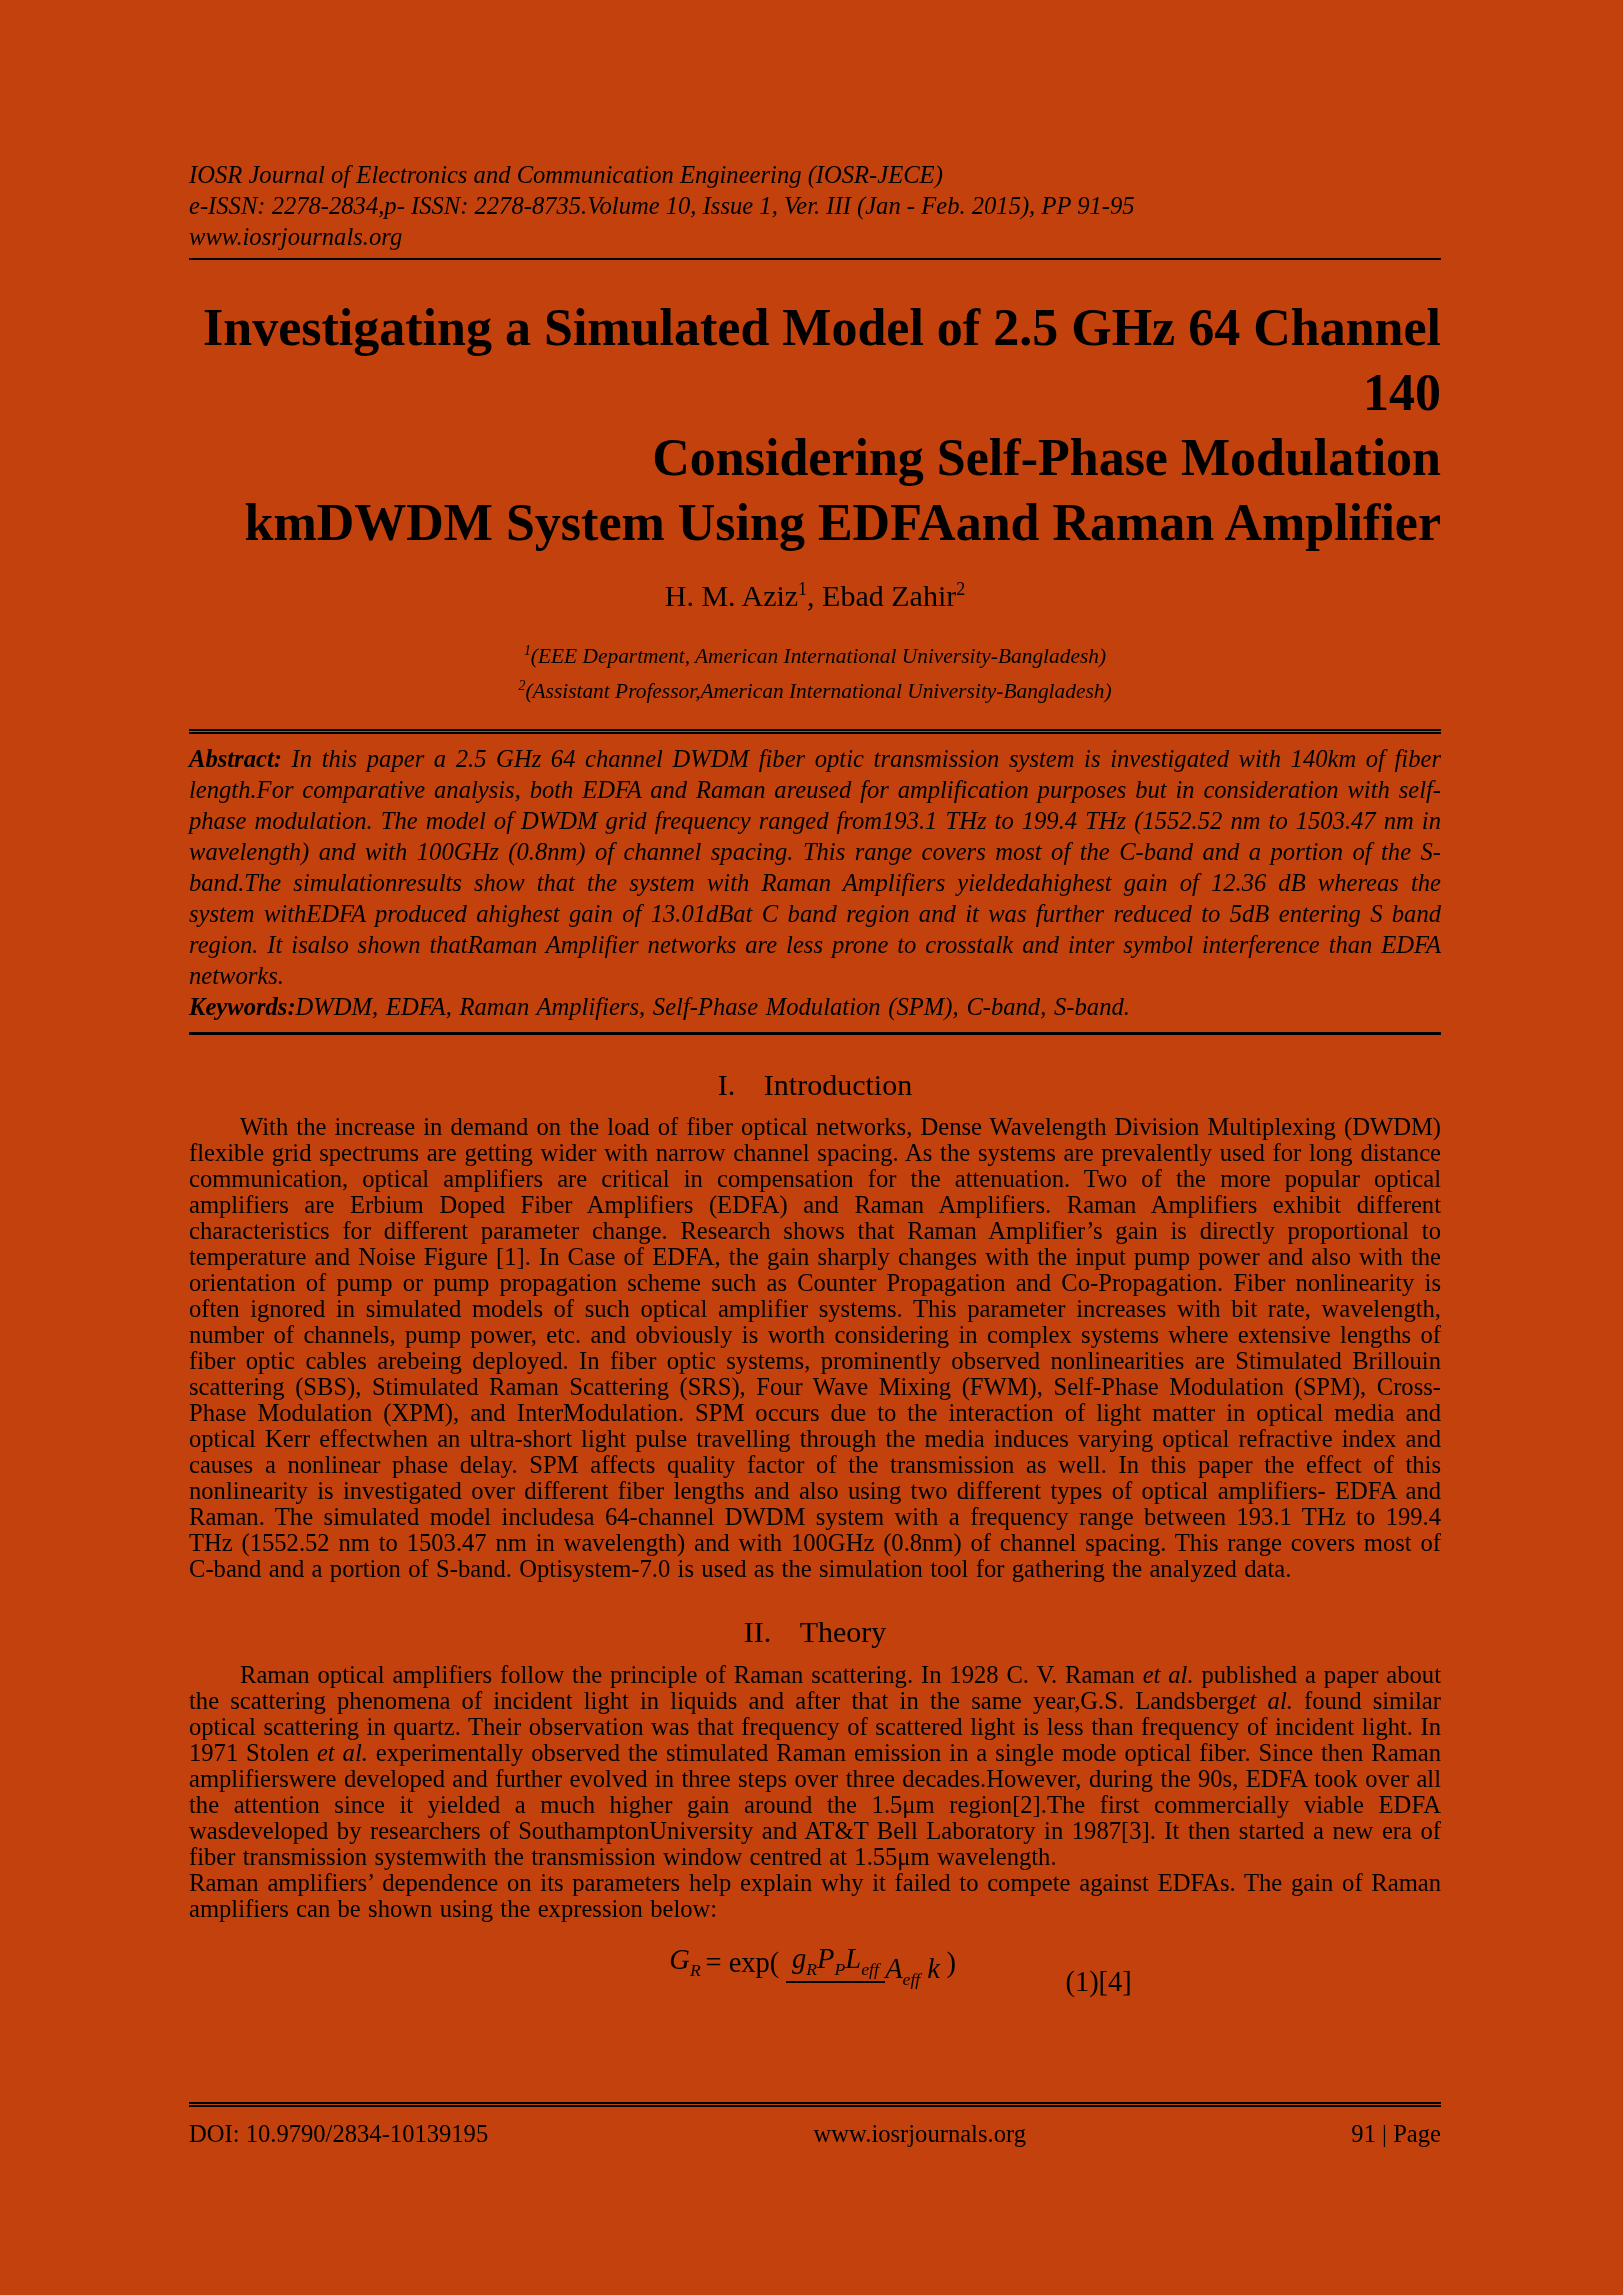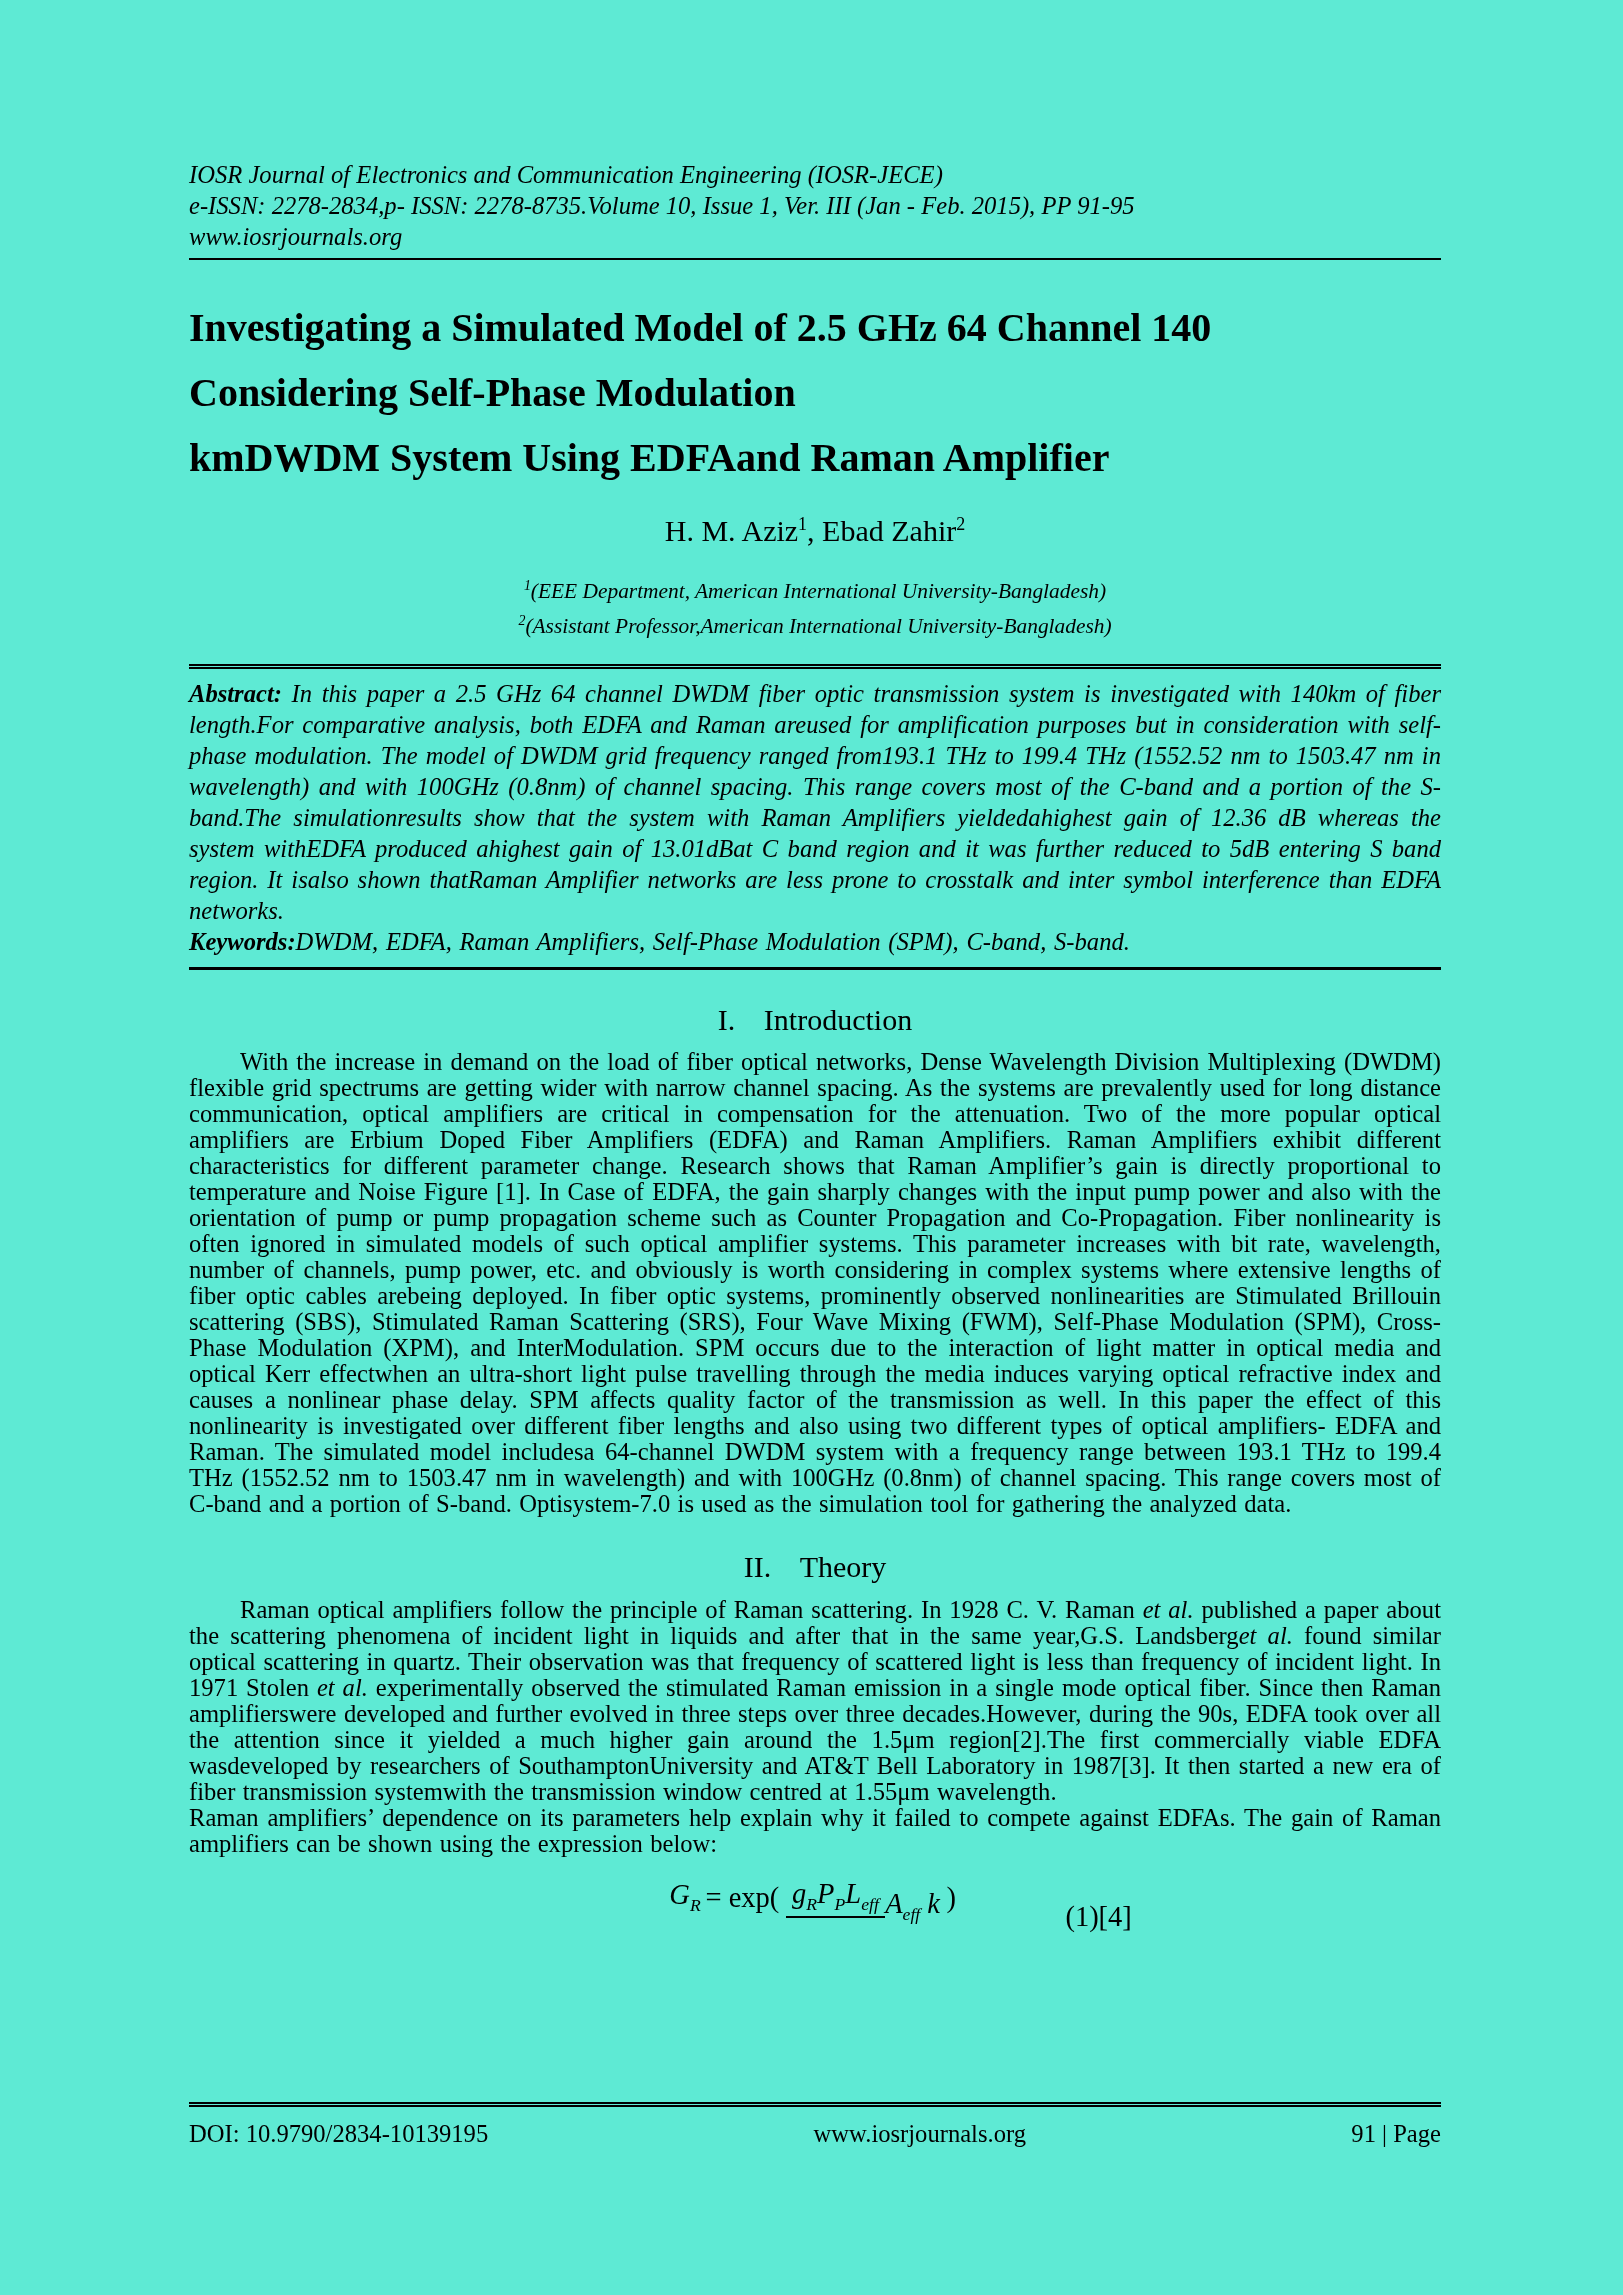--- a/index.html
+++ b/index.html
@@ -1,29 +1,29 @@
 <!DOCTYPE html>
 <html style="font-size:12.7px"><head>
 <meta charset="utf-8">
 <style>
   html,body{margin:0;padding:0;background:#888;}
   .page{
     position:relative;
     width:1623px;height:2295px;
-    background:#5eead4;
+    background:#c2410c;
     box-sizing:border-box;
     padding:159px 182px 0 189px;
     font-family:"Liberation Serif", serif;
     color:#000;
   }
   
   .journal-header{font-style:italic;font-size:24.6px;line-height:31px;}
   .header-rule{border:none;border-top:2.4px solid #000;margin:6.3px 0 0 0;}
   
-  .paper-title{margin:35px 0 0 0;font-weight:bold;font-size:40px;line-height:65px;text-align:left;}
+  .paper-title{margin:35px 0 0 0;font-weight:bold;font-size:52px;line-height:65px;text-align:right;}
   .authors-line{margin-top:24px;text-align:center;font-size:30px;}
   .authors-line sup{font-size:60%;}
   .affiliations{margin-top:23px;text-align:center;font-style:italic;font-size:21.4px;line-height:29px;}
   .affiliations sup{font-size:65%;}
   
   .abstract-box{
     margin-top:22px;
     border-top:5.5px double #000;
     border-bottom:3.2px solid #000;
     padding:9.5px 0 9.5px 0;

